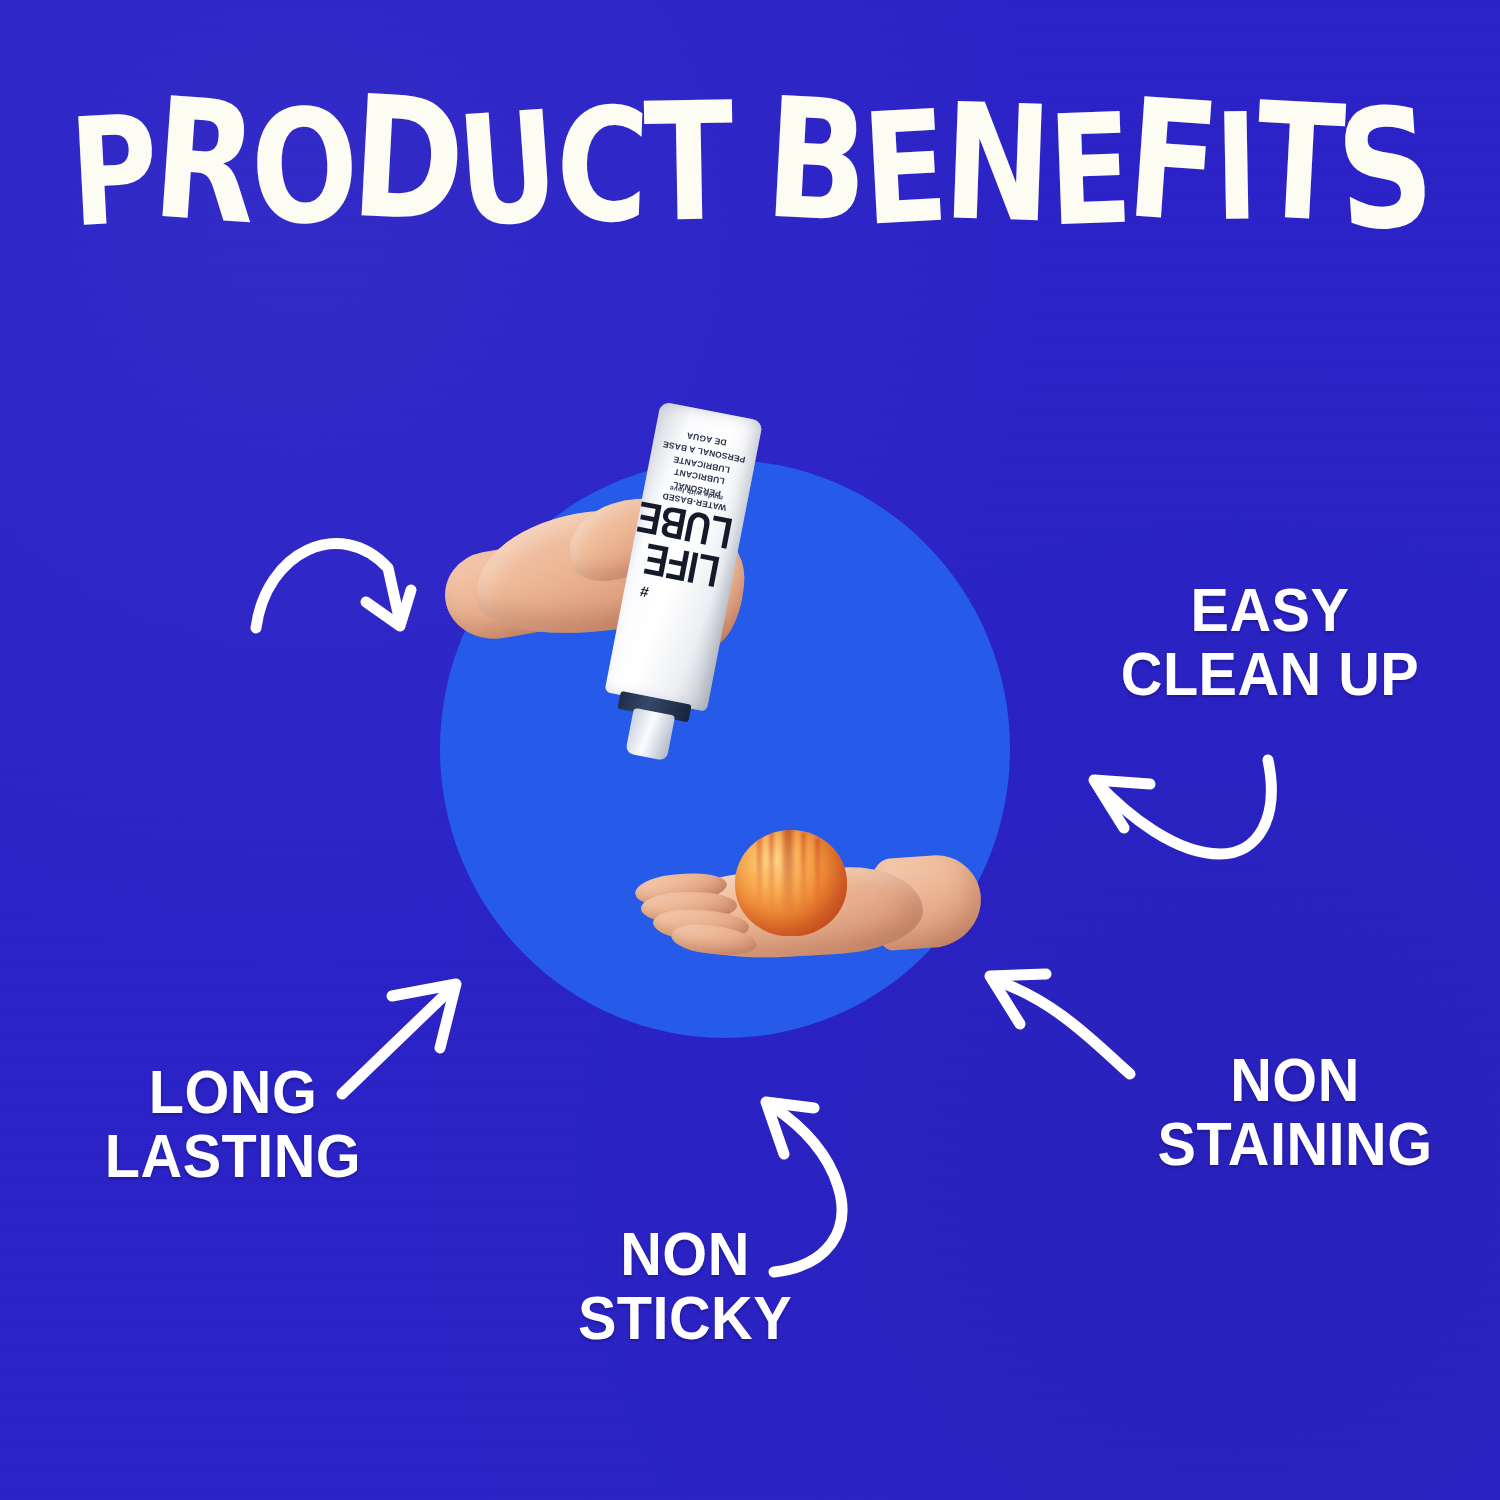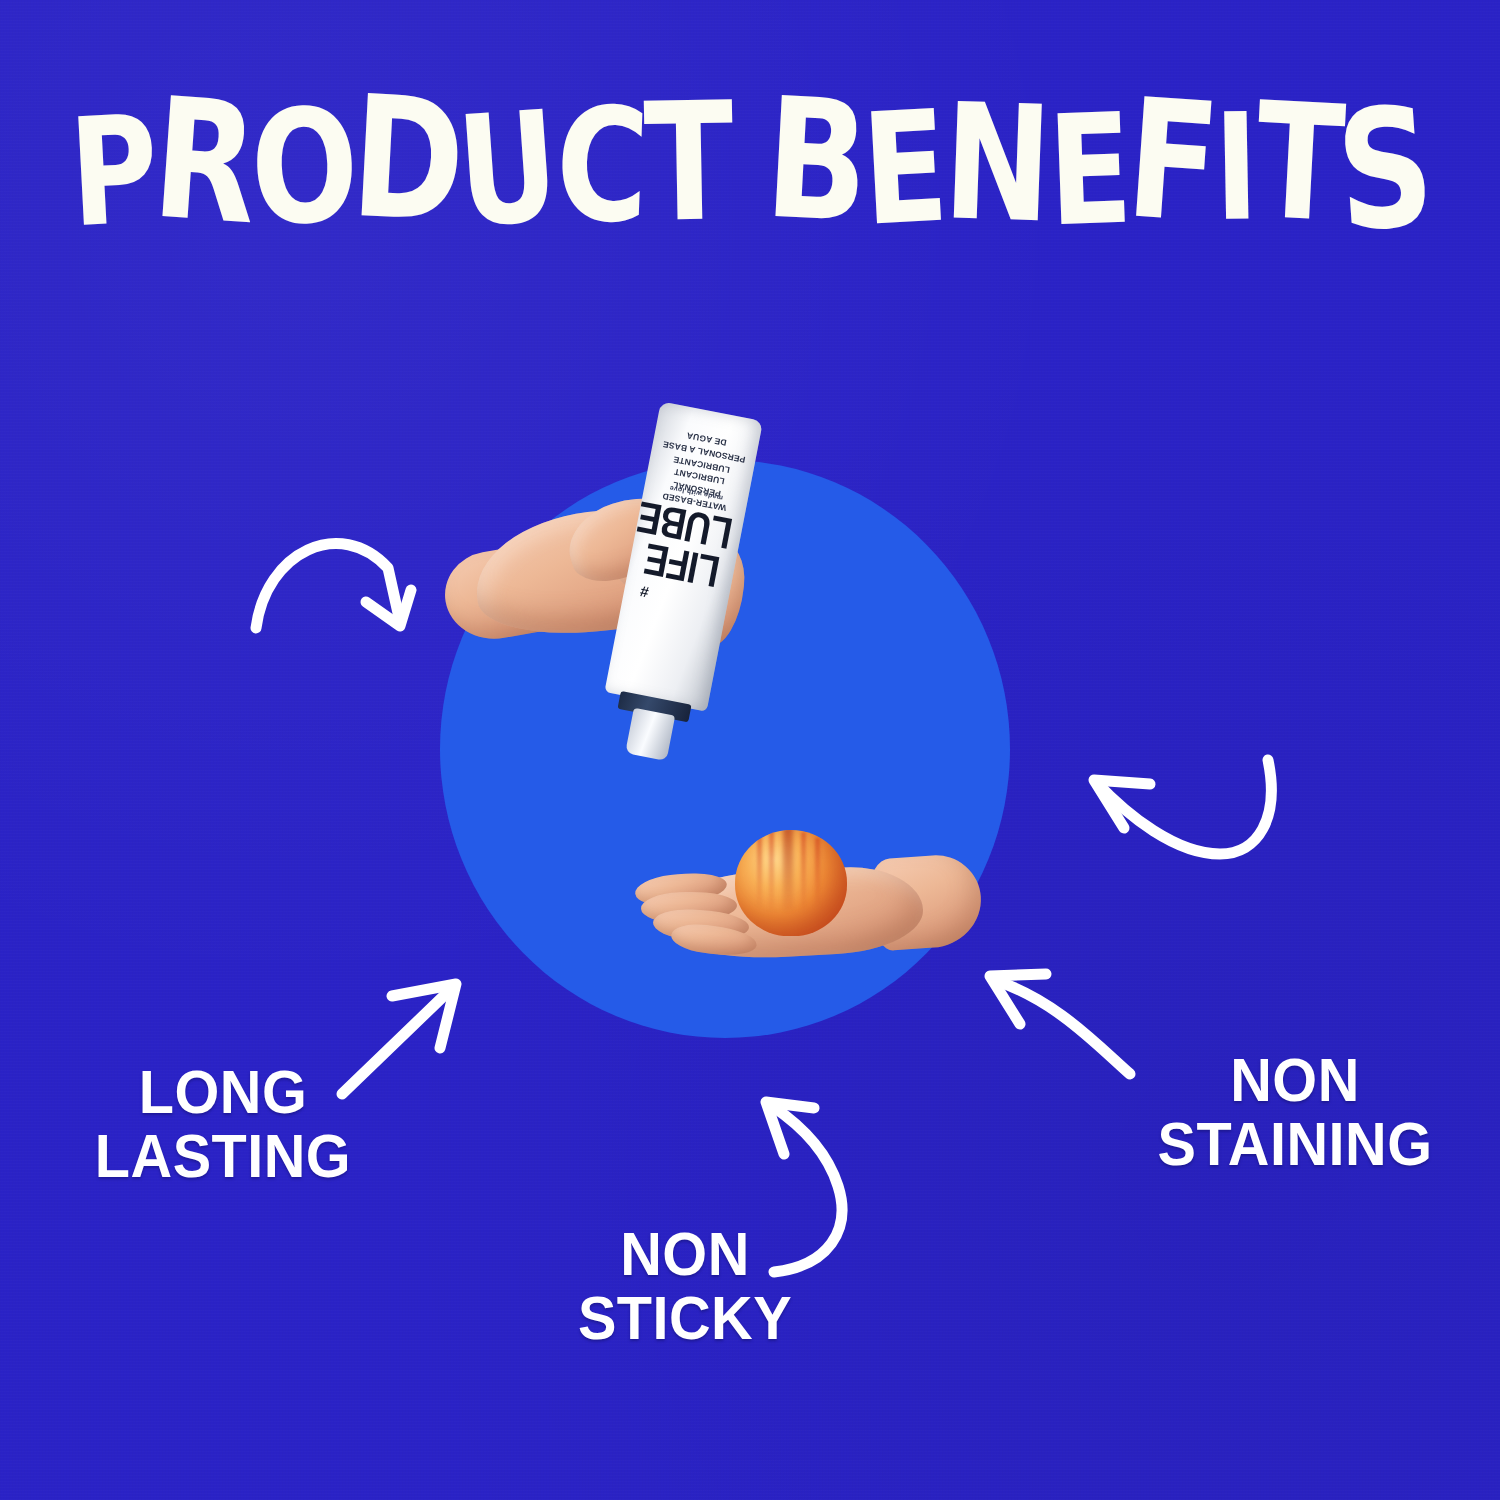--- a/index.html
+++ b/index.html
@@ -275,21 +275,21 @@
     letter-spacing: 0.5px;
     text-align: center;
     font-stretch: condensed;
     text-shadow: 0 2px 3px rgba(10,10,70,0.35);
     white-space: nowrap;
   }
   .label span { display: block; transform: scaleX(0.93); }
 
   #label-silky-smooth { left: 96px;  top: 638px; width: 330px; }
   #label-easy-clean   { left: 1080px; top: 578px; width: 380px; }
-  #label-long-lasting { left: 58px;  top: 1060px; width: 330px; }
+  #label-long-lasting { left: 68px;  top: 1060px; width: 330px; }
   #label-non-staining { left: 1120px; top: 1048px; width: 350px; }
   #label-non-sticky   { left: 560px; top: 1222px; width: 250px; }
 
   
   .arrow-svg { position: absolute; overflow: visible; }
   #arrow-silky-smooth { left: 248px;  top: 510px; }
   #arrow-easy-clean   { left: 1080px; top: 750px; }
   #arrow-long-lasting { left: 330px;  top: 970px; }
   #arrow-non-sticky   { left: 752px;  top: 1090px; }
   #arrow-non-staining { left: 980px;  top: 958px; }
@@ -350,20 +350,24 @@
         <div class="peach-streak" style="left:80px;top:8px;height:70px;"></div>
       </div>
     </div>
   </div>
 
   <svg class="arrow-svg" id="arrow-silky-smooth" width="185" height="135" viewBox="0 0 185 135">
     <path class="arrow-path" d="M8 118 C 18 42, 92 6, 140 58 L 152 112"></path>
     <path class="arrow-path" d="M118 92 L 152 116 L 163 80"></path>
   </svg>
 
+  <div class="label" id="label-easy-clean">
+    <span>EASY</span>
+    <span>CLEAN UP</span>
+  </div>
   <svg class="arrow-svg" id="arrow-easy-clean" width="210" height="140" viewBox="0 0 210 140">
     <path class="arrow-path" d="M188 10 C 200 68, 178 104, 140 104 C 96 104, 48 66, 16 32"></path>
     <path class="arrow-path" d="M70 34 L 14 30 L 44 78"></path>
   </svg>
 
   <div class="label" id="label-long-lasting">
     <span>LONG</span>
     <span>LASTING</span>
   </div>
   <svg class="arrow-svg" id="arrow-long-lasting" width="150" height="135" viewBox="0 0 150 135">

